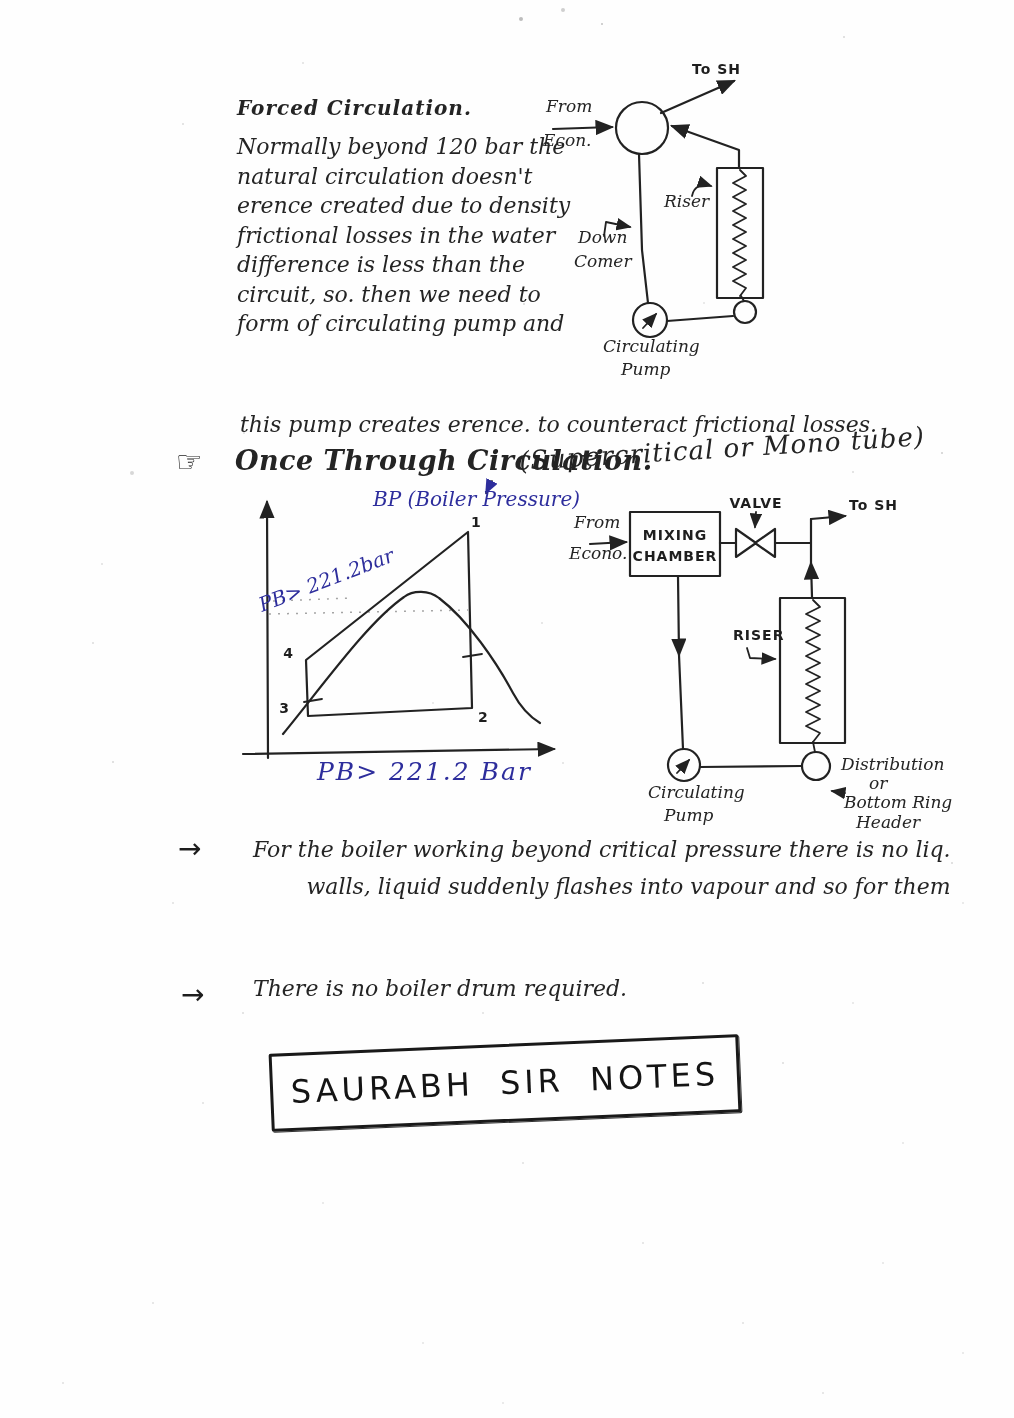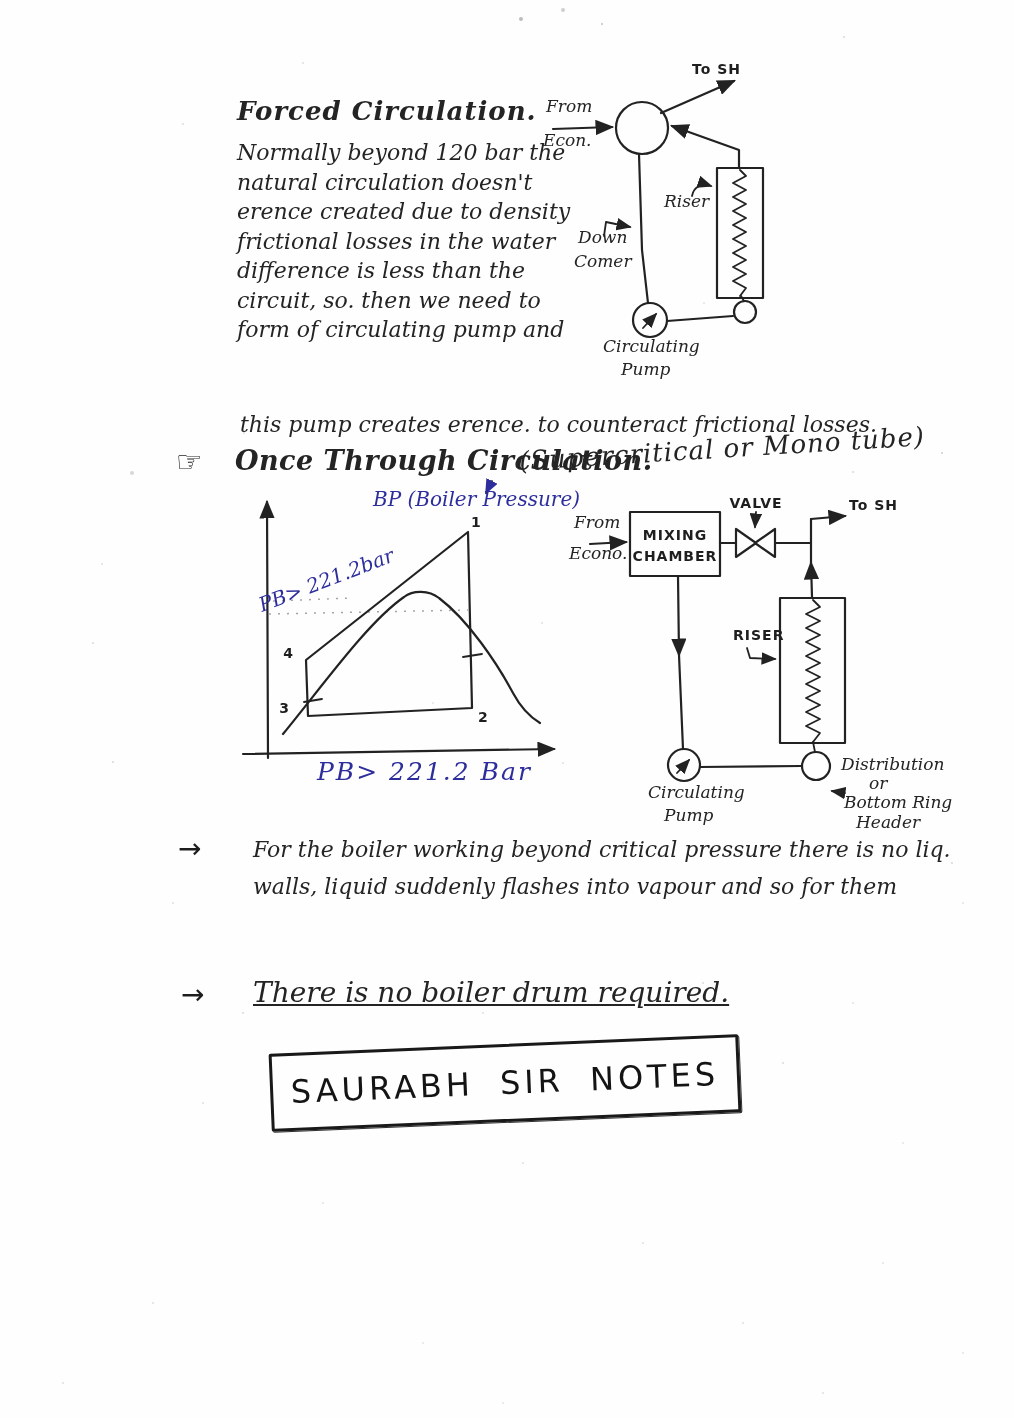--- a/index.html
+++ b/index.html
@@ -7,31 +7,31 @@
     position:relative;
     width:1014px;height:1418px;
     background:#fefefe;
     overflow:hidden;
     font-family:"DejaVu Serif",serif;
     color:#222;
   }
   .hw{font-family:"DejaVu Serif",serif;font-style:italic;color:#242424;}
   .hw-line{font-size:22px;line-height:29.5px;white-space:nowrap;}
   .forced-block{position:absolute;left:237px;top:96px;}
-  .forced-title{font-size:26px;font-weight:bold;margin:0 0 12px 0;letter-spacing:1px;}
+  .forced-title{font-size:20px;font-weight:bold;margin:0 0 12px 0;letter-spacing:1px;}
   .closing-line{position:absolute;left:240px;top:412px;font-size:22px;white-space:nowrap;}
   .once-heading{position:absolute;left:176px;top:444px;white-space:nowrap;}
   .pointer-glyph{font-family:"DejaVu Sans",sans-serif;font-style:normal;font-size:30px;vertical-align:-2px;}
   .once-title{font-size:27px;font-weight:bold;font-style:italic;margin-left:32px;letter-spacing:0.5px;}
   .once-subtitle{position:absolute;left:520px;top:446px;font-size:26px;letter-spacing:1px;
     transform:rotate(-3.5deg);transform-origin:left bottom;white-space:nowrap;}
   .notes-block{position:absolute;left:253px;top:832px;}
-  .notes-block .hw-line{line-height:36.5px;}
+  .notes-block .hw-line{line-height:36.5px;text-align:right;}
   .note-arrow{position:absolute;font-family:"DejaVu Sans",sans-serif;font-size:28px;color:#1d1d1d;}
-  .note2{position:absolute;left:253px;top:976px;font-size:28px;white-space:nowrap;text-decoration:underline;}
+  .note2{position:absolute;left:253px;top:976px;font-size:22px;white-space:nowrap;}
   .stamp-box{
     position:absolute;left:270px;top:1044px;width:464px;height:72px;
     border:3px solid #191919;border-radius:2px;
     transform:rotate(-2.4deg);
     display:flex;align-items:center;justify-content:center;
     box-shadow:1px 1px 0 #333;
   }
   .stamp-text{
     font-family:"DejaVu Sans",sans-serif;font-size:32px;color:#141414;
     letter-spacing:4px;word-spacing:12px;white-space:nowrap;

